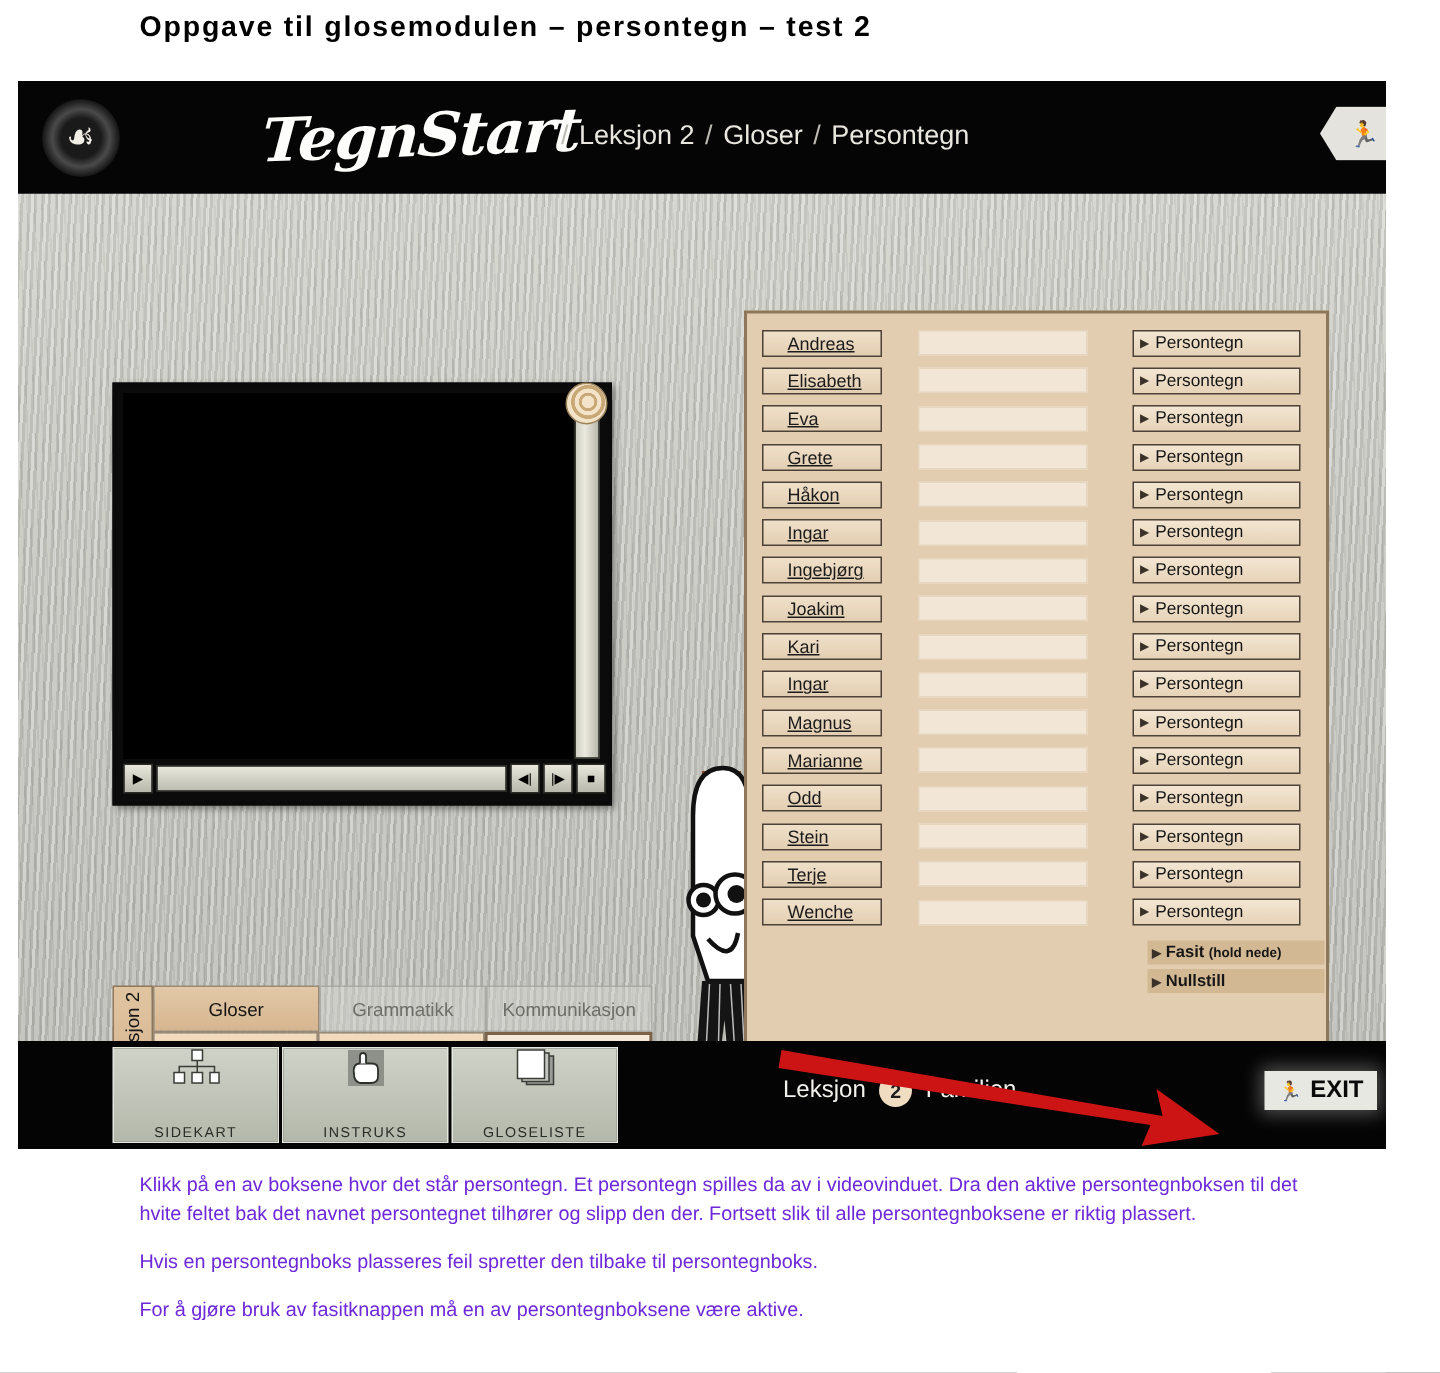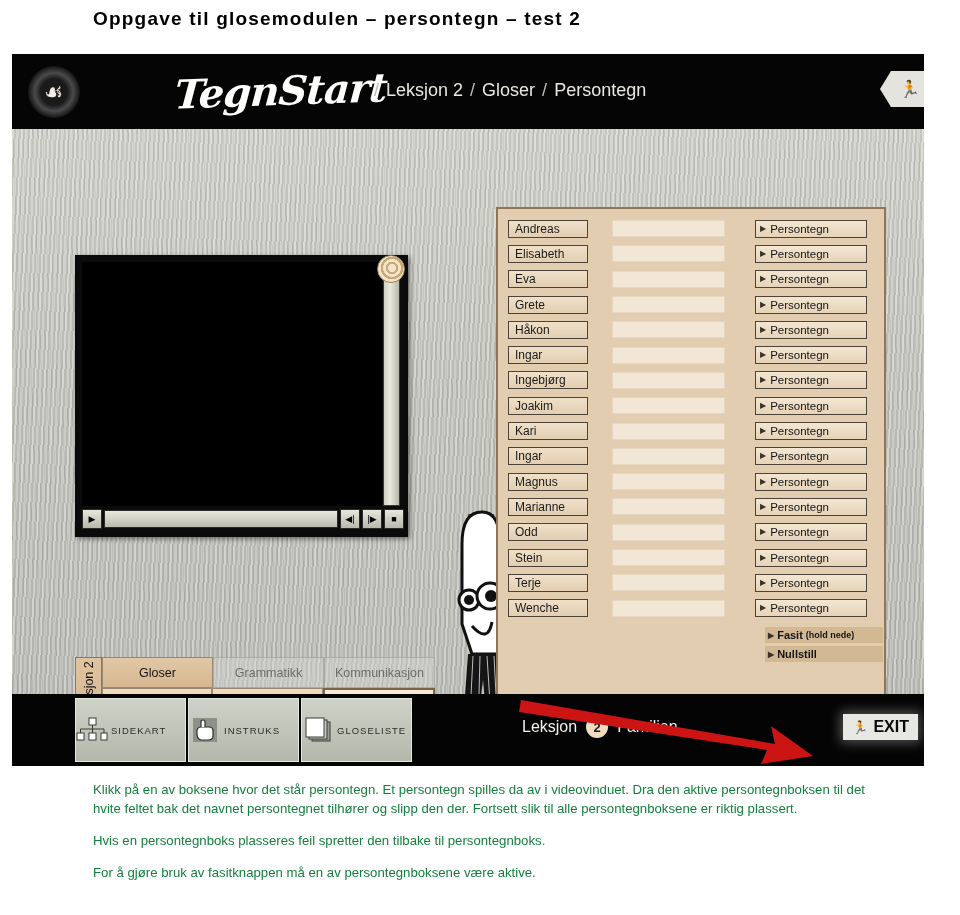--- a/index.html
+++ b/index.html
@@ -148,22 +148,22 @@
     background: #e3cdb0;
     border: 2px solid #8d765a;
   }
   .panel-rows { position: absolute; left: 10px; top: 7px; }
   .prow { display: flex; align-items: center; height: 25.3px; }
   .name-chip {
     width: 80px; height: 18px;
     background: linear-gradient(180deg, #f0e0c9, #e2ceb2);
     border: 1px solid #4c4238;
     font-size: 12px; color: #1b1b1b;
-    padding-left: 6px; line-height: 16px;
-    white-space: nowrap; overflow: hidden;
+    padding-left: 16px; line-height: 16px;
+    white-space: nowrap; overflow: hidden; text-decoration: underline;
   }
   .drop-slot {
     width: 113px; height: 17px; margin-left: 24px;
     background: #f2e6d6;
     border: 1px solid #e6d6bf;
   }
   .sign-btn {
     width: 112px; height: 18px; margin-left: 30px;
     background: linear-gradient(180deg, #f3e6d2, #e6d3b8);
     border: 1px solid #4c4238;
@@ -236,21 +236,21 @@
   .app-footer {
     position: absolute; left: 0; bottom: 0; width: 936px; height: 72px;
     background: #040404;
   }
   .icon-tiles { position: absolute; left: 63px; top: 4px; display: flex; }
   .itile {
     width: 111px; height: 64px;
     background: linear-gradient(180deg, #cfd2c7, #b4b8ab);
     border: 1px solid #e6e8e0;
     margin-right: 2px;
-    display: flex; flex-direction: row; align-items: center; justify-content: flex-start;
+    display: flex; flex-direction: column; align-items: center; justify-content: space-between;
     gap: 3px;
   }
   .itile .lab { font-size: 9.5px; letter-spacing: 1px; color: #2b2e28; }
   .lesson-pill {
     position: absolute; left: 510px; top: 22px;
     display: flex; align-items: center; gap: 9px;
     color: #f2f1ec; font-size: 16px;
   }
   .lesson-num {
     width: 22px; height: 22px; border-radius: 50%;
@@ -266,21 +266,21 @@
     font-size: 16px; font-weight: bold; color: #0a0a0a;
     box-shadow: 0 0 12px 3px rgba(255,255,255,0.30);
   }
 
   
   .red-arrow { position: absolute; left: 505px; top: 555px; z-index: 20; pointer-events: none; }
 
   
   .instructions {
     position: absolute; left: 93px; top: 780px; width: 790px;
-    font-size: 13.2px; color: #15803d; line-height: 19px;
+    font-size: 13.2px; color: #6d28d9; line-height: 19px;
   }
   .instructions p { margin: 0 0 13px 0; }
 </style>
 </head>
 <body>
 
 <div id="page">
 
   <div class="doc-title">Oppgave til glosemodulen – persontegn – test 2</div>
 

